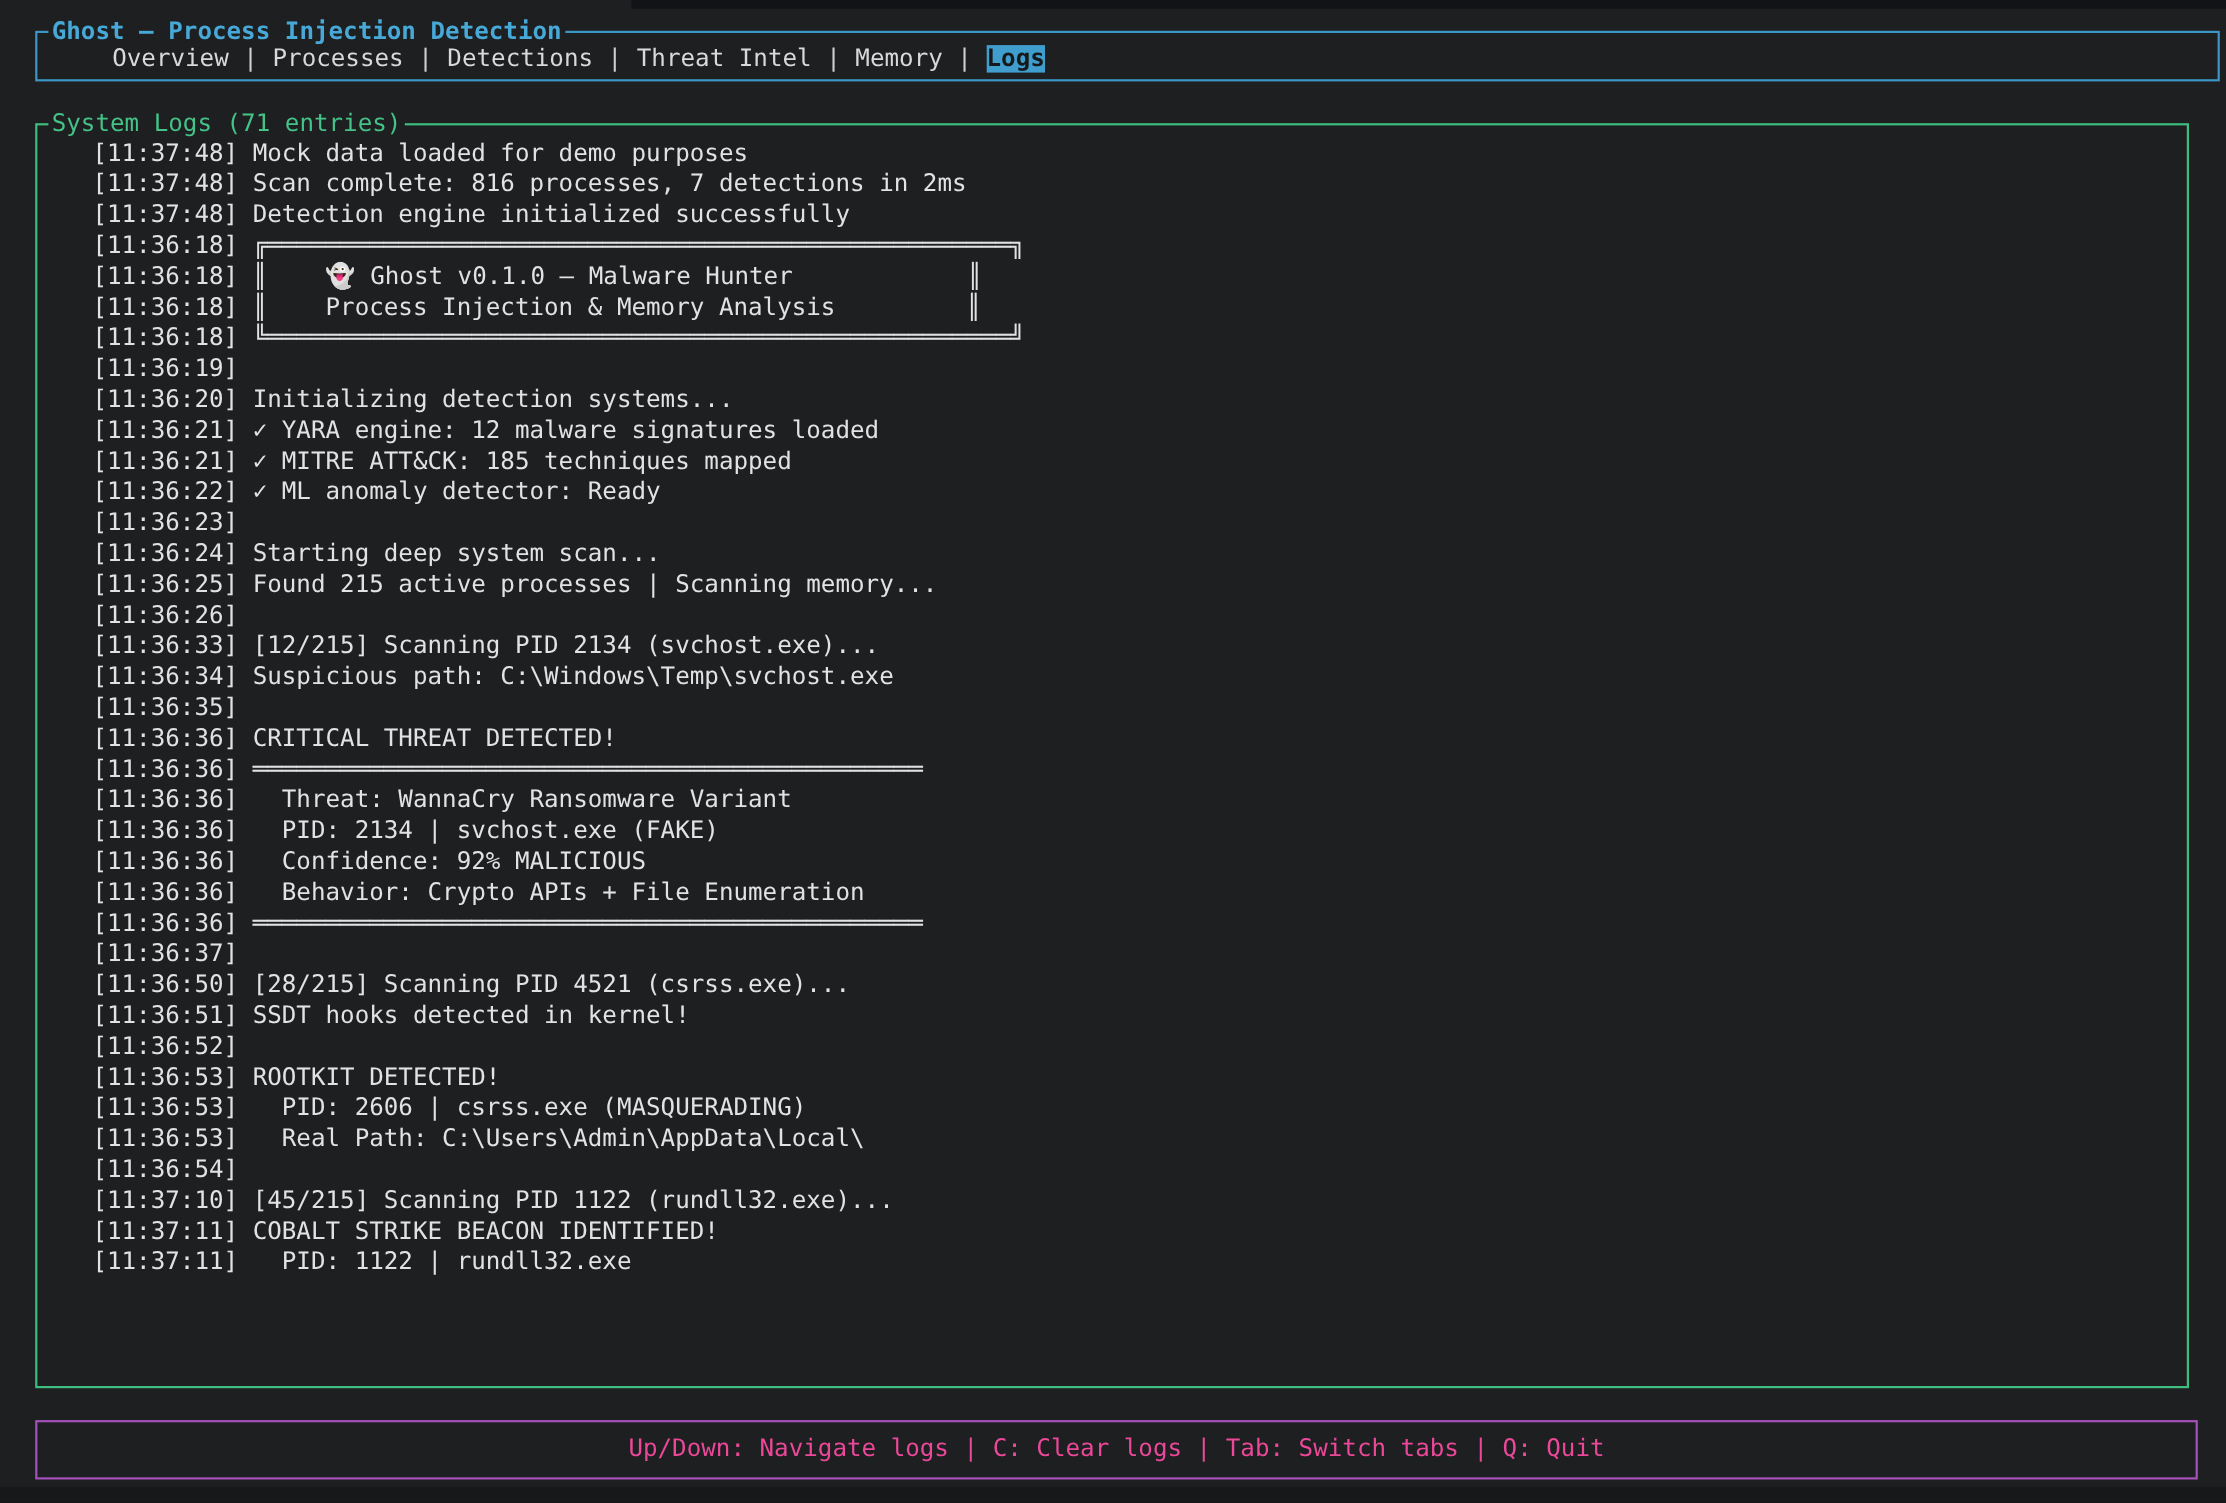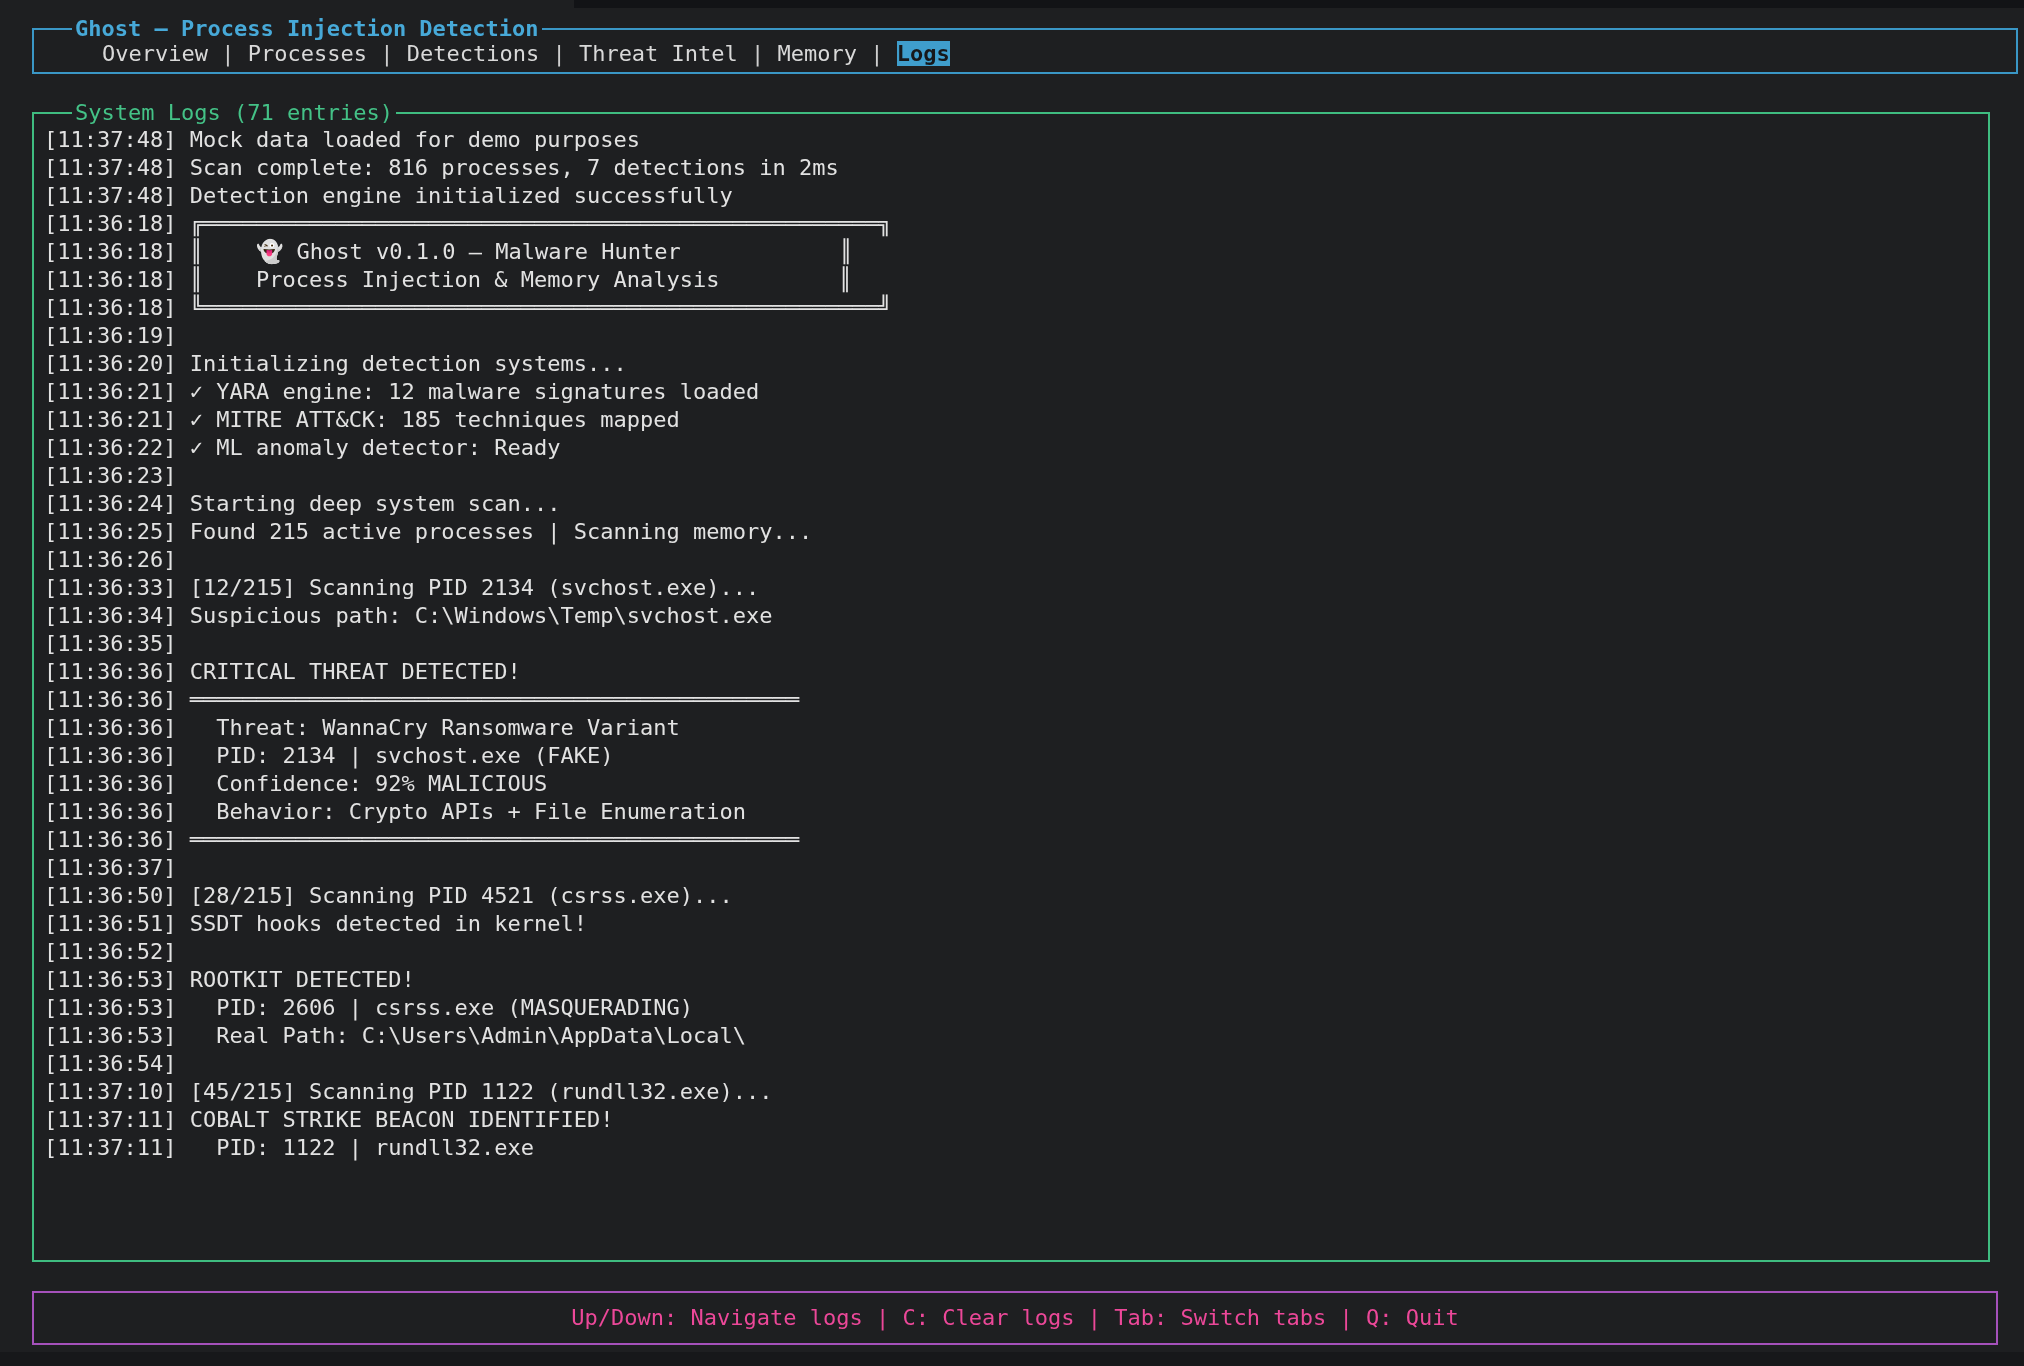--- a/index.html
+++ b/index.html
@@ -20,21 +20,20 @@
     position:absolute;left:0;top:1352px;width:2024px;height:14px;
     background:#17181a;
   }
   .panel{position:absolute;box-sizing:border-box;background:transparent;}
   .panel-title{
     position:absolute;top:-15px;left:10px;
     background:#1e1f21;
     padding:0 3px;
     line-height:28px;
     white-space:pre;
-    margin-left:28px;
   }
   
   .tabs-panel{
     left:32px;top:28px;width:1986px;height:46px;
     border:2px solid #3a97c6;
   }
   .tabs-panel .panel-title{color:#47a9d8;font-weight:bold;}
   .tab-bar{
     white-space:pre;
     padding:6px 0 0 28px;
@@ -45,20 +44,21 @@
   .tab-sep{color:#cfcfcf;}
   .tab.active{
     background:#3f9ecd;
     color:#17181a;
     font-weight:bold;
   }
   
   .logs-panel{
     left:32px;top:112px;width:1958px;height:1150px;
     border:2px solid #3fbc80;
+    padding-left:40px;
   }
   .logs-panel .panel-title{color:#44c287;}
   .log-list{padding:12px 0 0 10px;}
   .log-line{height:28px;line-height:28px;white-space:pre;overflow:hidden;}
   .log-time{white-space:pre;margin-right:1ch;}
   .log-msg{white-space:pre;}
   
   .status-panel{
     left:32px;top:1291px;width:1966px;height:54px;
     border:2px solid #a551bb;

